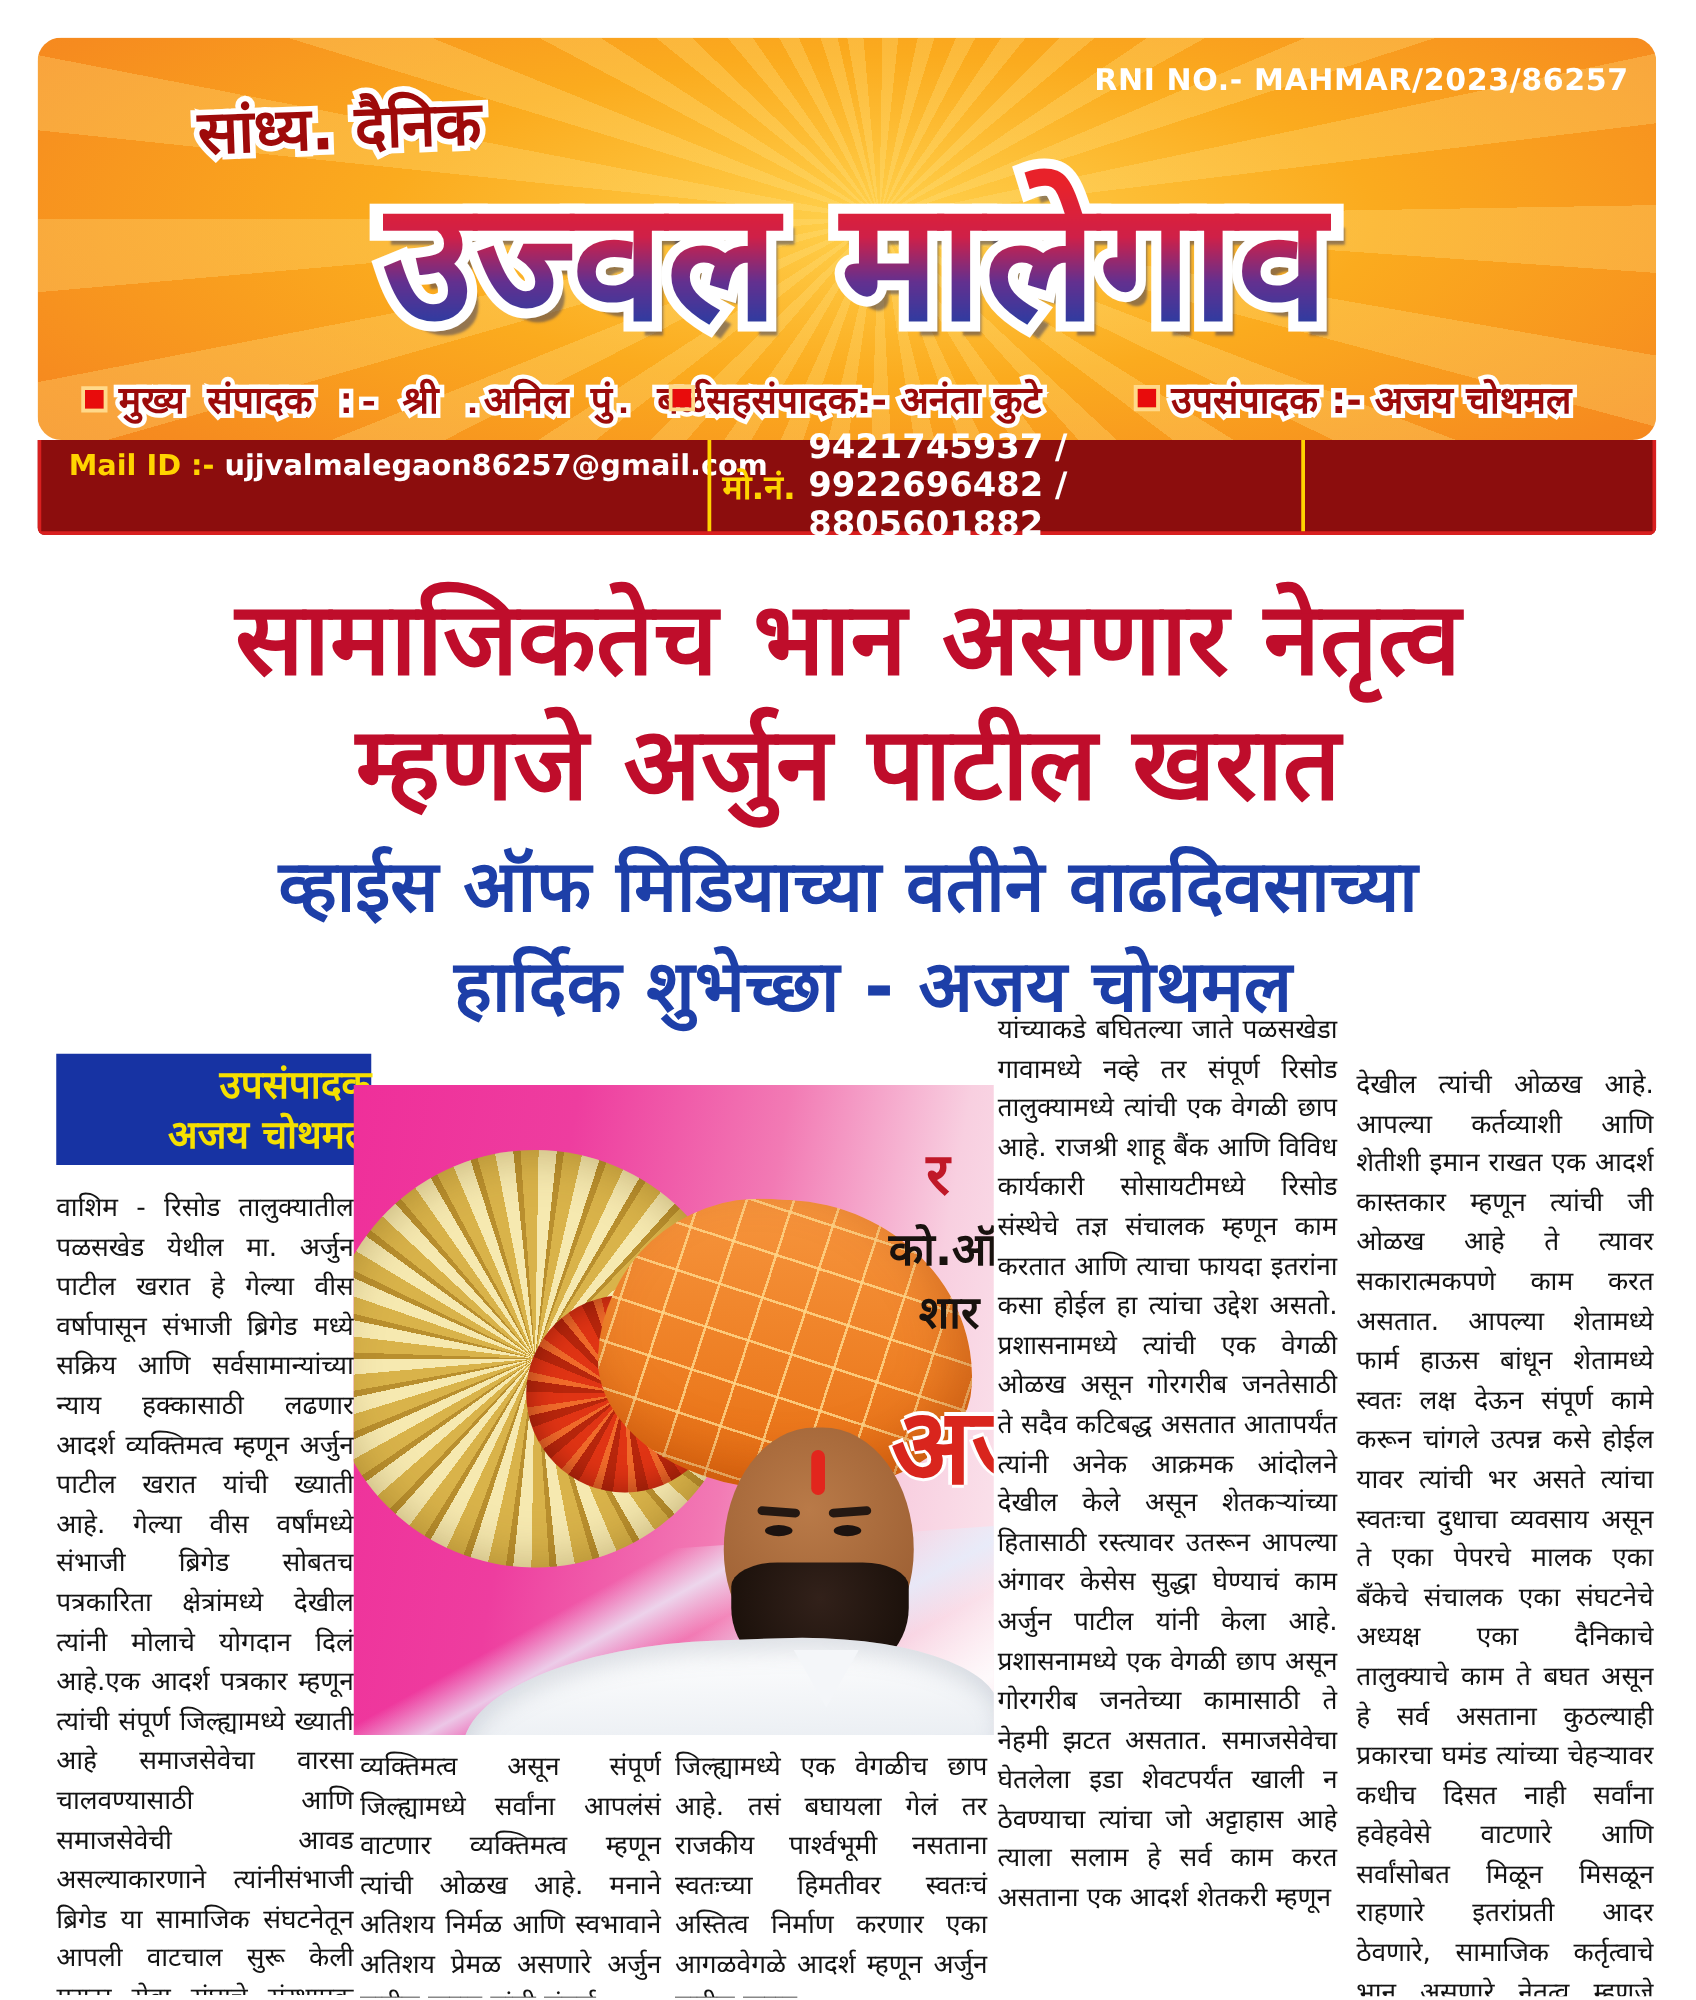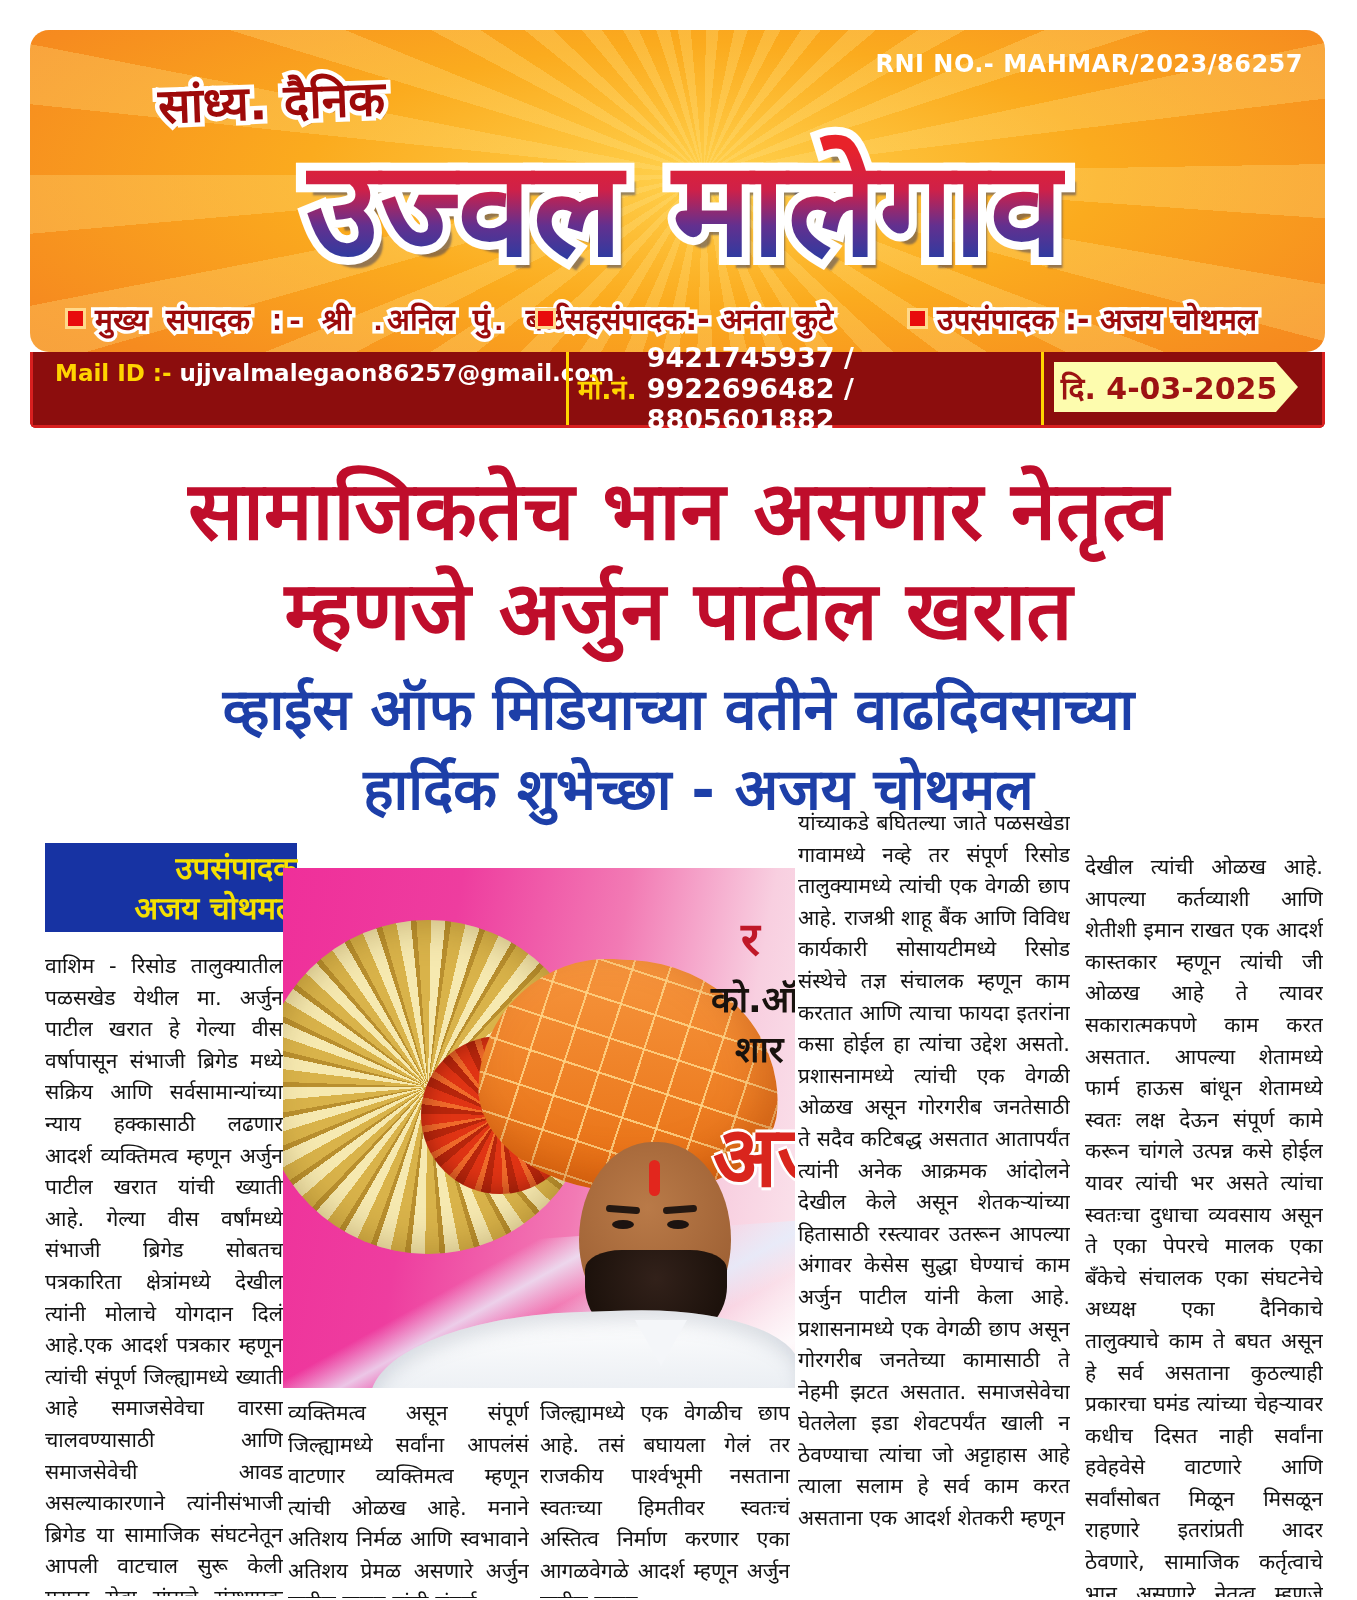--- a/index.html
+++ b/index.html
@@ -221,23 +221,20 @@
         <span class="c-label">Mail ID :-</span>
         <span class="c-value">ujjvalmalegaon86257@gmail.com</span>
       </div>
     </div>
     <div class="vdiv vdiv-1"></div>
     <div class="phone-block">
       <span class="c-label">मो.नं.</span>
       <span class="c-value">9421745937 / 9922696482 / 8805601882</span>
     </div>
     <div class="vdiv vdiv-2"></div>
-    <div class="date-tag">
-      <span>दि. 4-03-2025</span>
-    </div>
   </div>
 </div>
 
 <div class="headline hl-1">सामाजिकतेच भान असणार नेतृत्व</div>
 <div class="headline hl-2">म्हणजे अर्जुन पाटील खरात</div>
 <div class="headline hl-3">व्हाईस ऑफ मिडियाच्या वतीने वाढदिवसाच्या</div>
 <div class="headline hl-4">हार्दिक शुभेच्छा - अजय चोथमल</div>
 
 <div class="label-box">
   <span>उपसंपादक</span>

